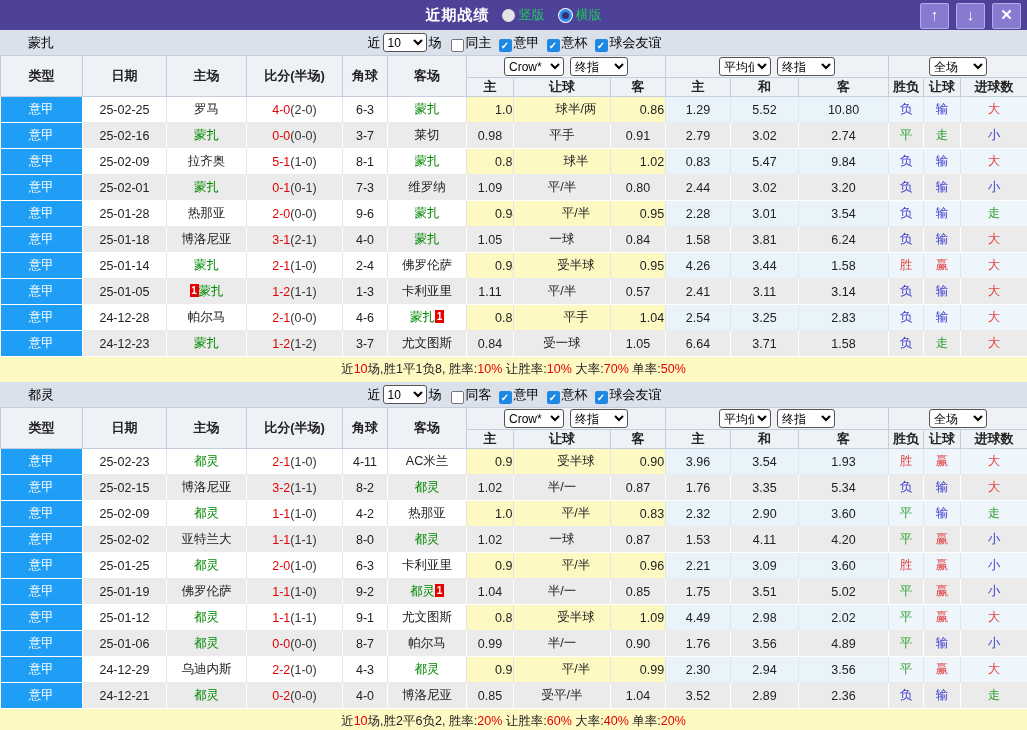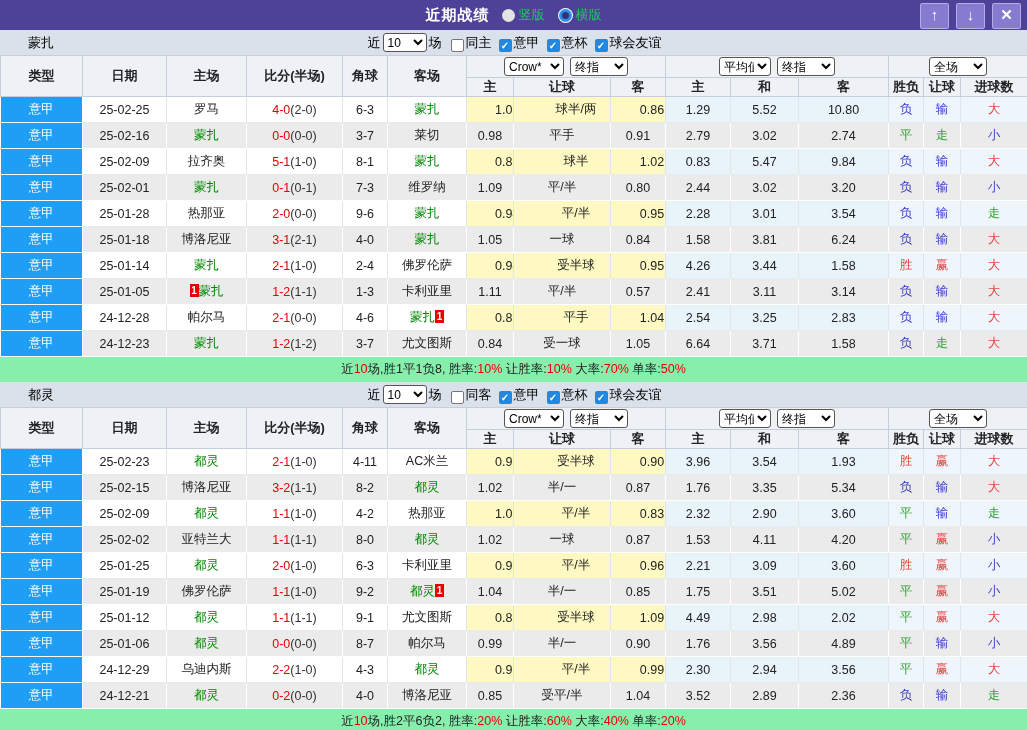--- a/index.html
+++ b/index.html
@@ -63,21 +63,21 @@
   td.c-type { background:#1f9ef5 !important; color:#fff; border-right:1px solid #fff !important; border-bottom:1px solid #fff !important; }
   .focus { color:#008800; }
   .sc { color:#e60000; }
   .hf { color:#333; }
   .card {
     display:inline-block; background:#e60000; color:#fff; font-size:10px; font-weight:bold;
     width:9px; height:13px; line-height:13px; vertical-align:1px; text-align:center;
   }
   .res-red { color:#e04545; } .res-blue { color:#3a3ace; } .res-green { color:#2f9e2f; }
   
-  .summary { height:25px; line-height:25px; text-align:center; font-size:12.5px; color:#222; background:#86efac; }
+  .summary { height:25px; line-height:25px; text-align:center; font-size:12.5px; color:#222; background:#fef9c3; }
   .summary .red { color:#e60000; }
 </style>
 </head>
 <body>
 
 <div class="titlebar">
   <span class="title">近期战绩</span>
   <span class="radio-group">
     <label>
       <span class="radio sel"></span>

